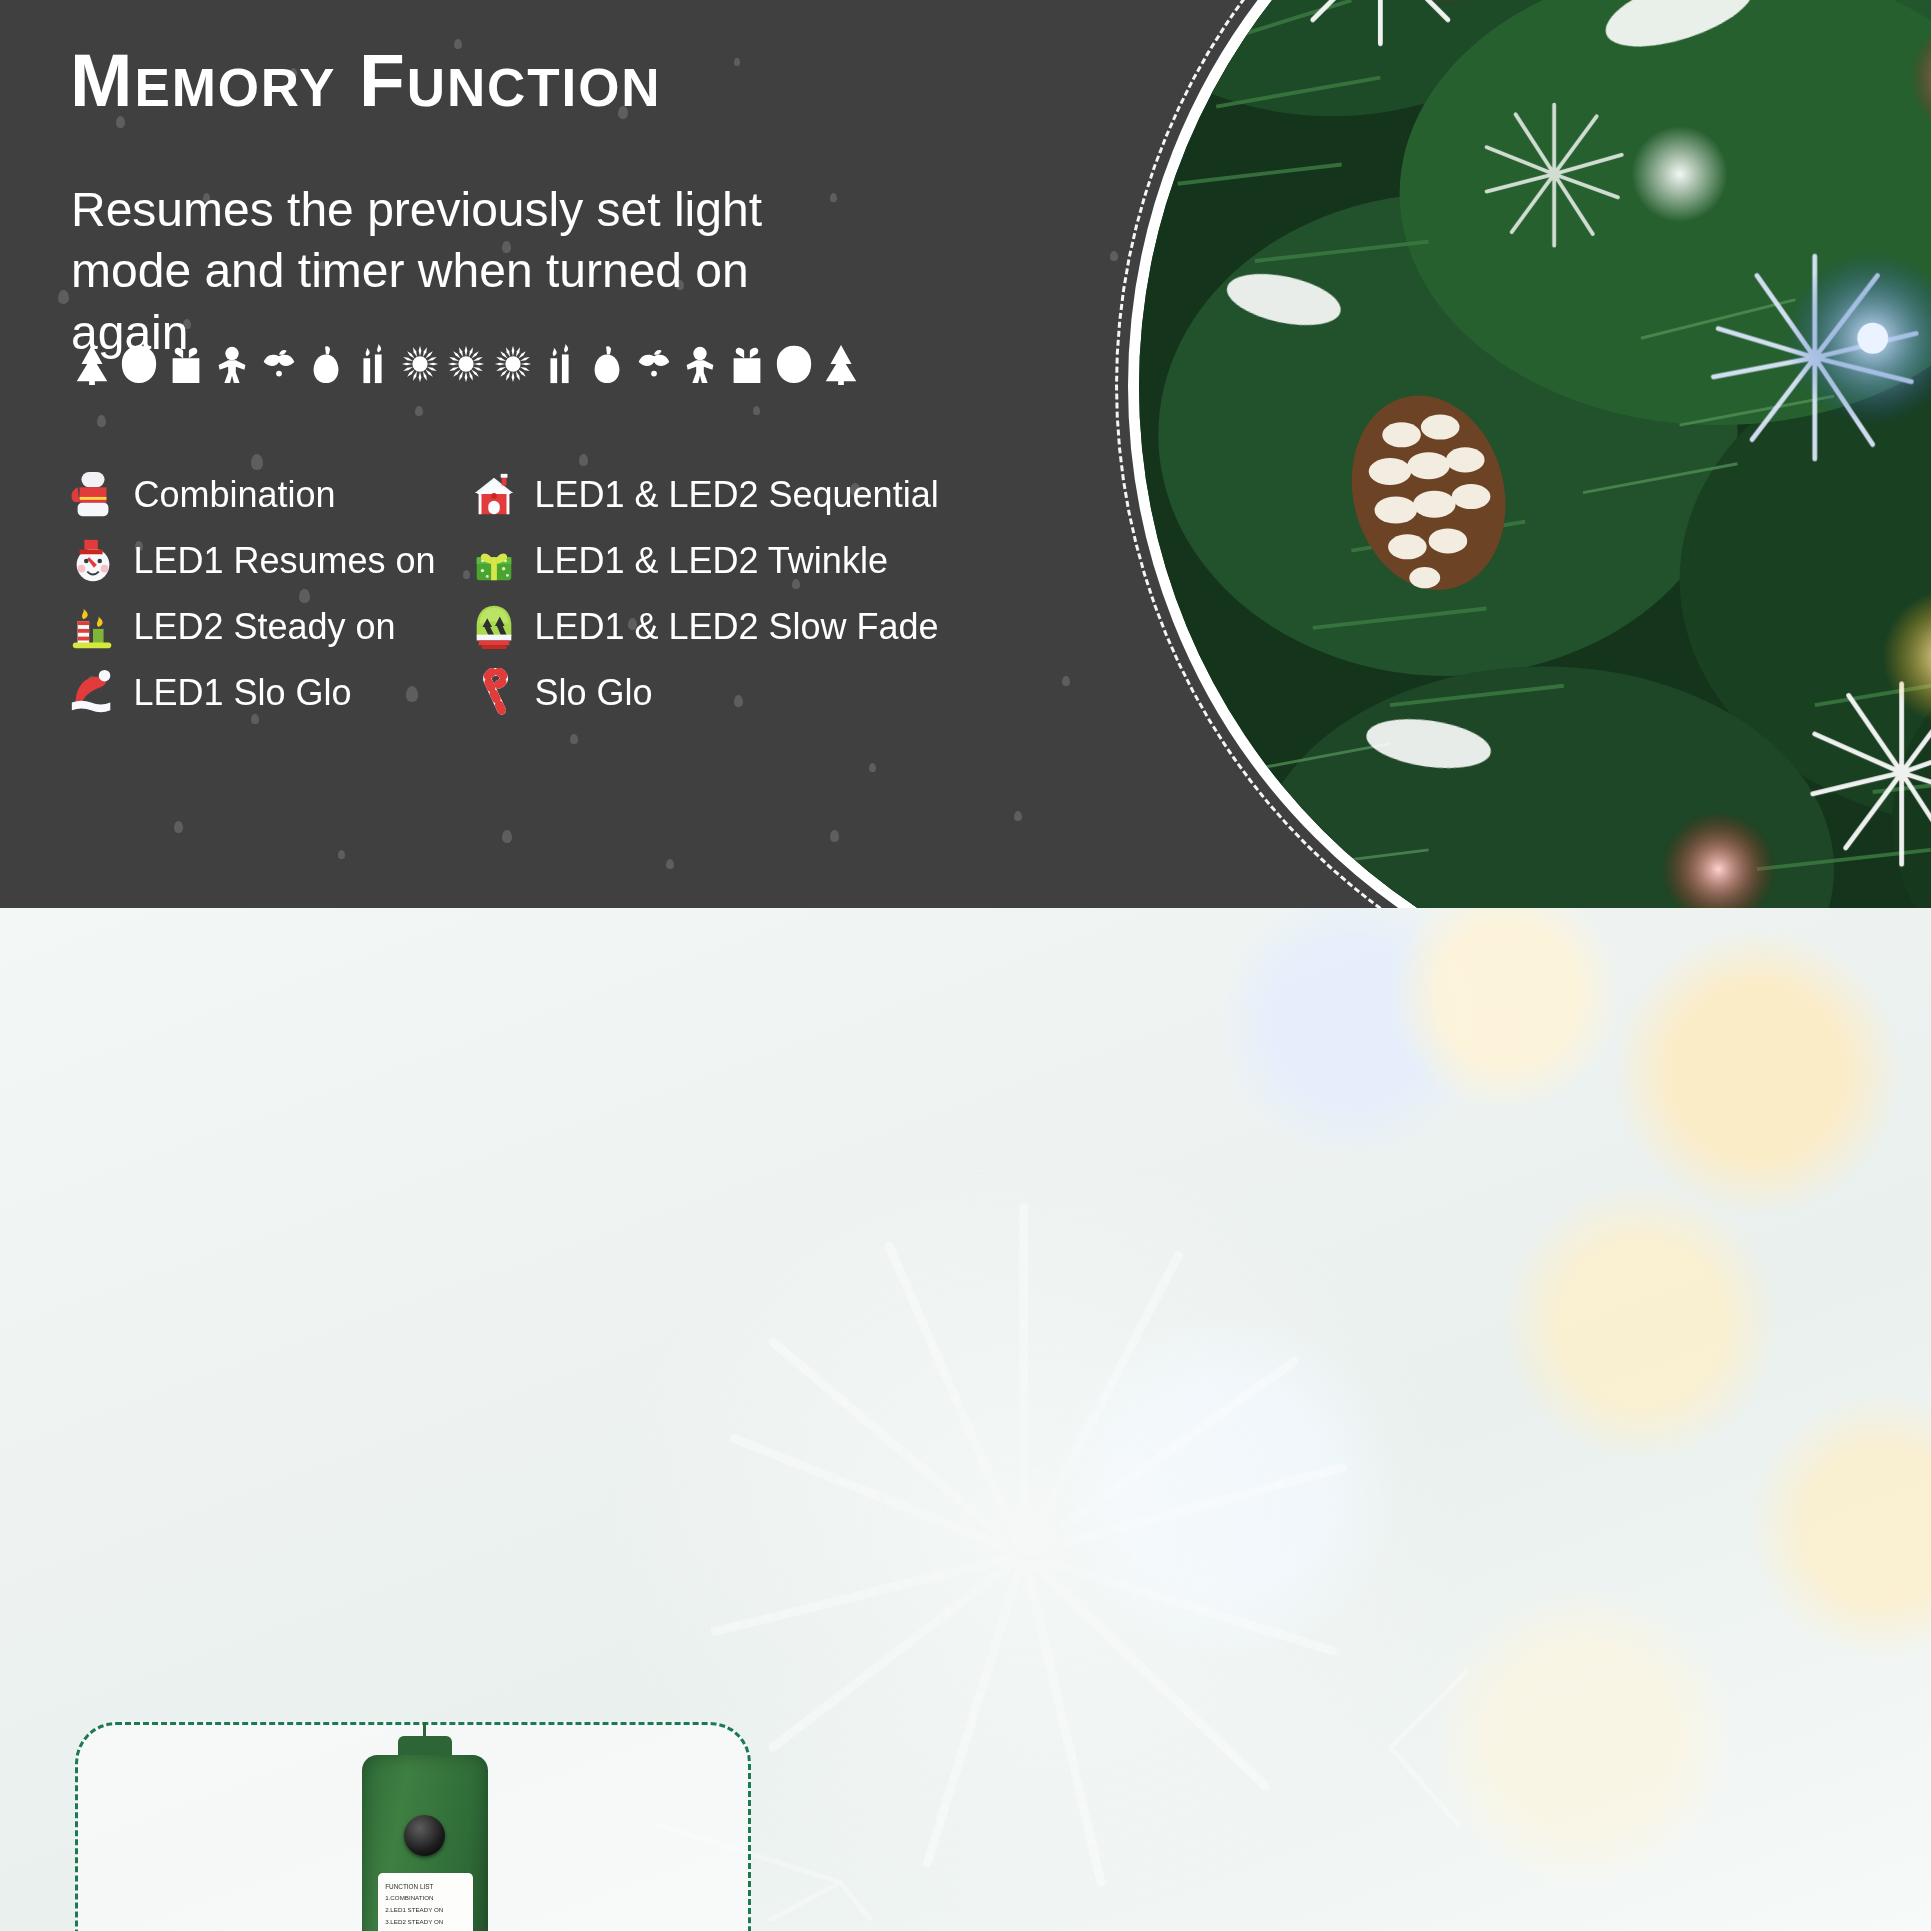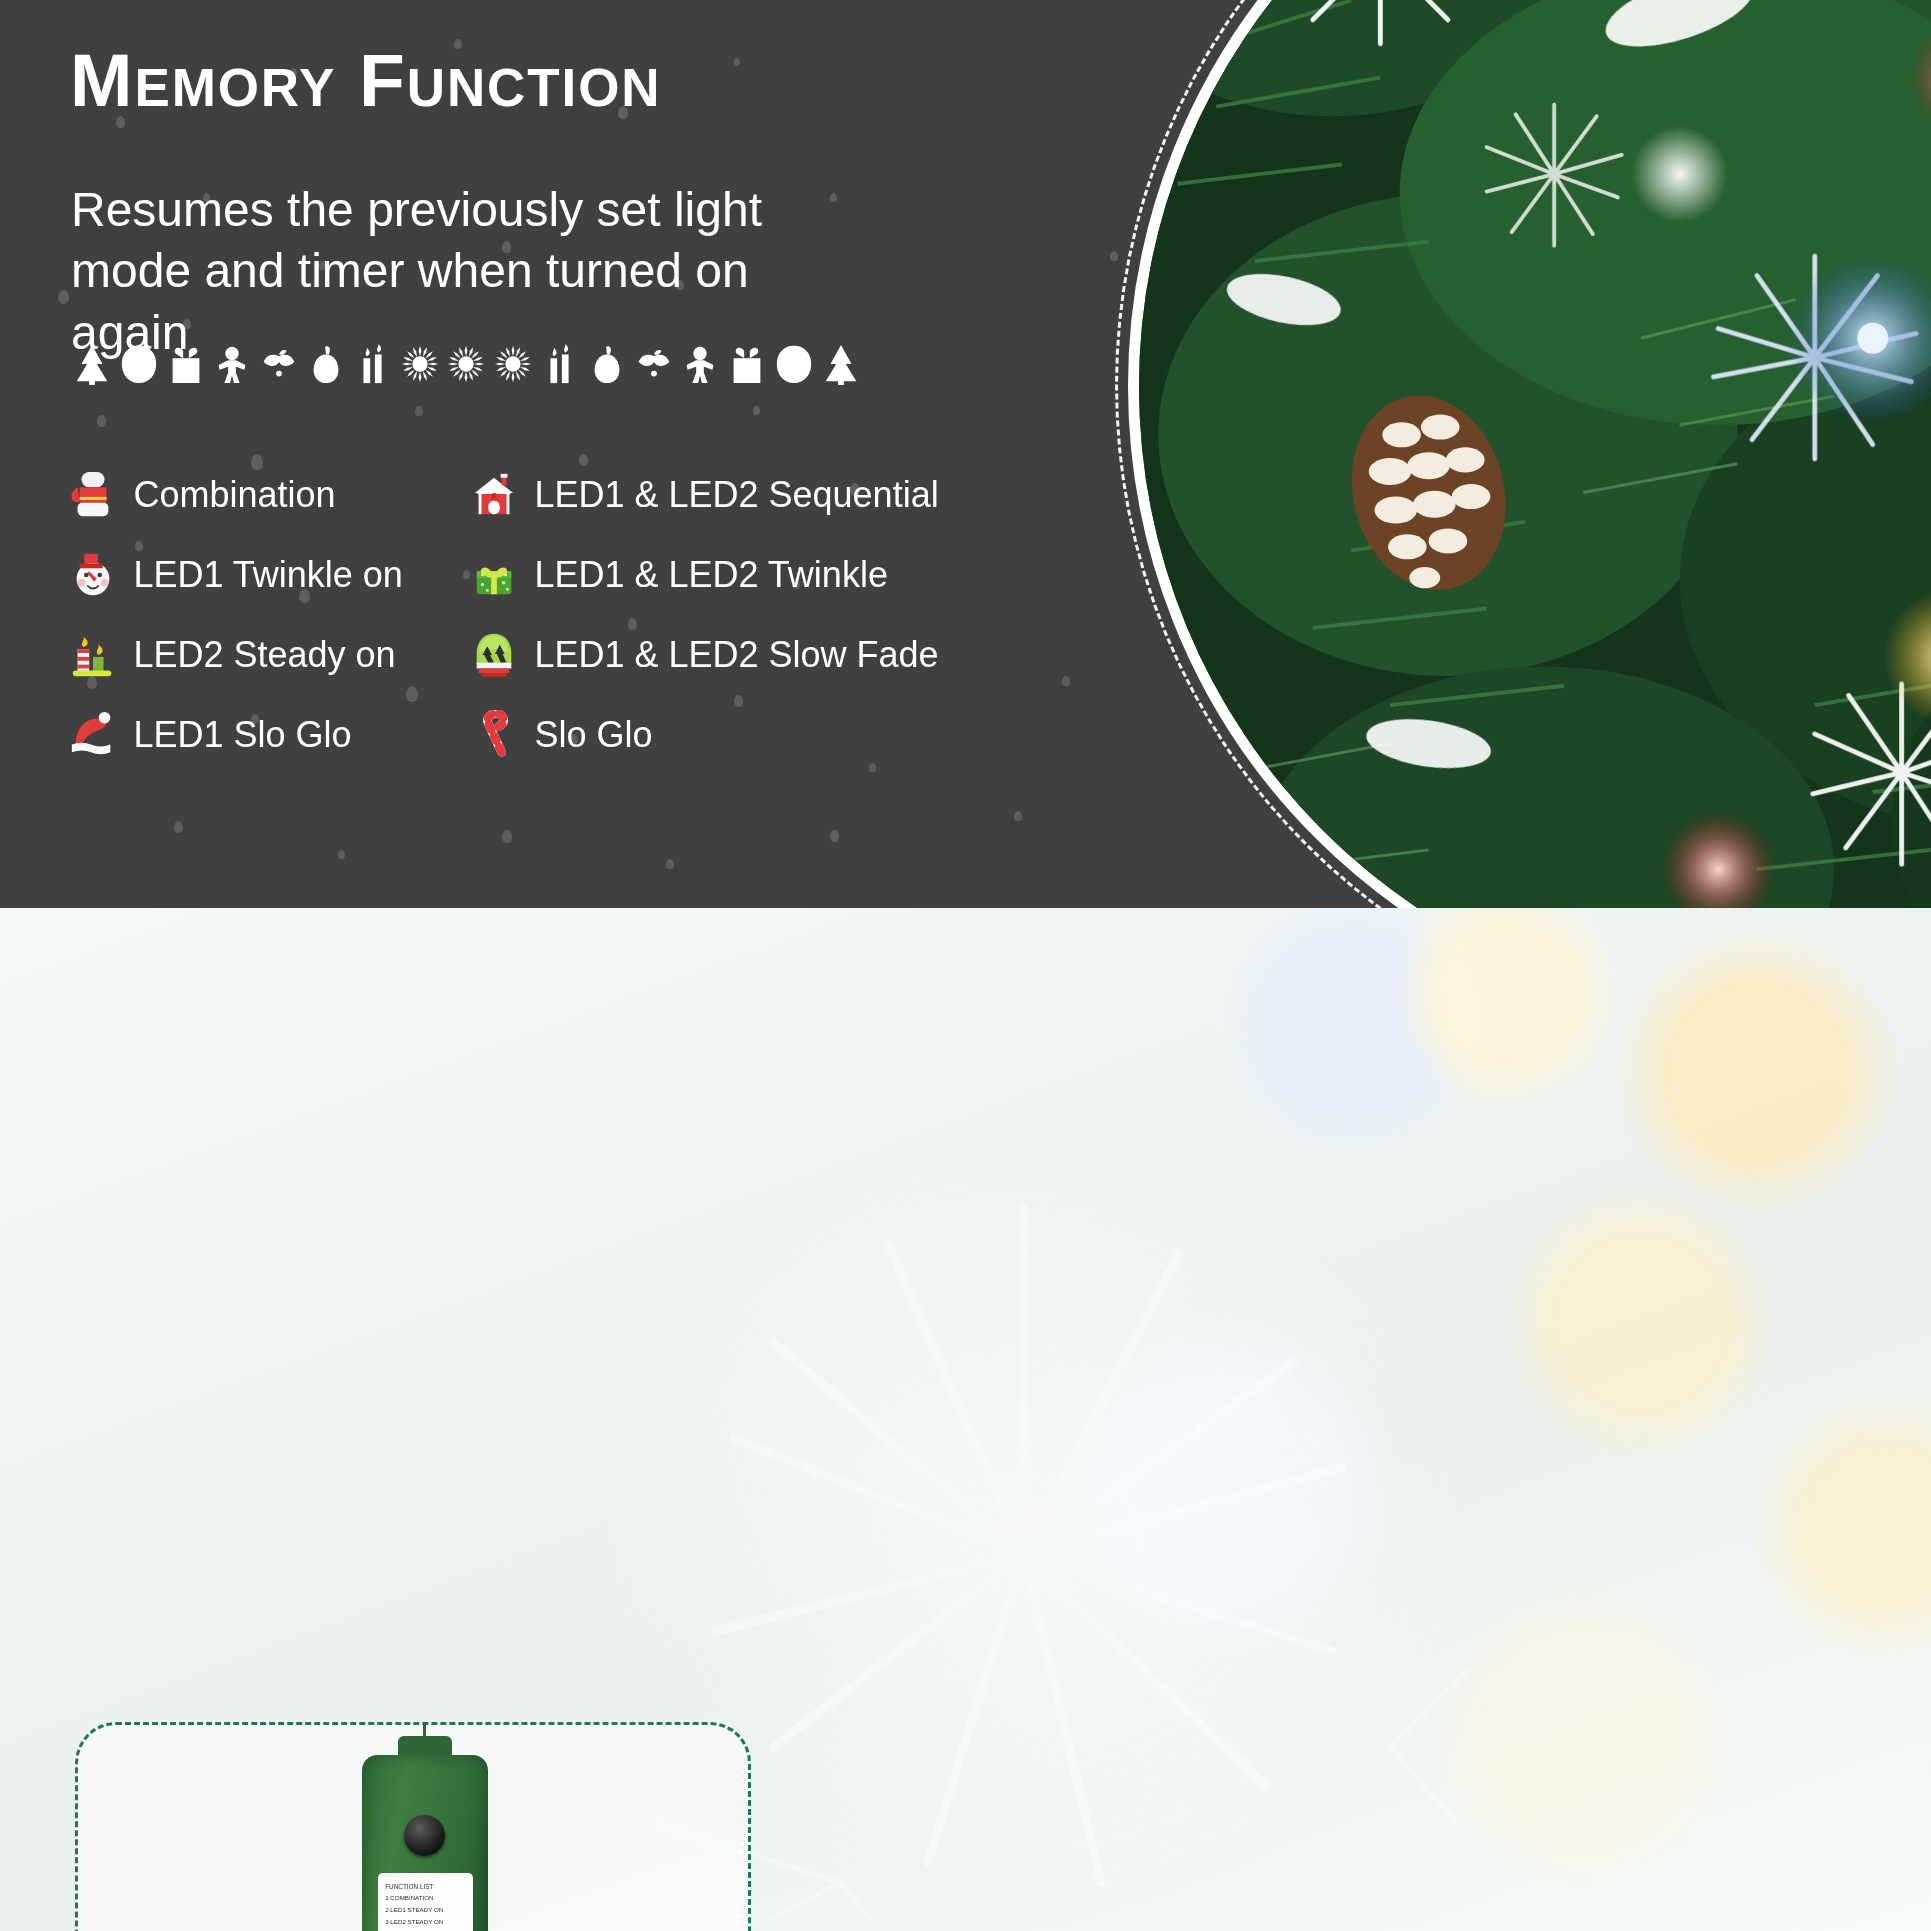--- a/index.html
+++ b/index.html
@@ -51,21 +51,21 @@
     position:absolute; left:71px; top:343px; width:801px;
     display:flex; align-items:flex-end; gap:4.8px;
     font-size:0;
   }
   .orn{ display:block; }
 
   
   #mode-list{
     position:absolute; left:68px; top:462px; width:830px;
     display:grid; grid-template-columns:401px 430px;
-    row-gap:14px;
+    row-gap:0px;
   }
   .mode-item{ display:flex; align-items:center; height:66px; }
   .mode-ic{
     width:50px; height:50px; flex:0 0 50px; margin-right:15.4px;
     position:relative;
   }
   .mode-tx{ font-size:36px; color:#fff; white-space:nowrap; }
 
   
   #bottom-panel{
@@ -478,21 +478,21 @@
             <circle cx="26" cy="30" r="17" fill="#f6f8fb"></circle>
         <path d="M12 14 h24 v5 h-24z" fill="#c9281f"></path>
             <path d="M17 4 h14 v10 h-14z" fill="#e23b3b"></path>
         <path d="M22 22 l8 8 l-3 3 l-7 -9z" fill="#e23b3b"></path>
         <circle cx="19" cy="26" r="2.4" fill="#3a3a3a"></circle>
             <circle cx="33" cy="26" r="2.4" fill="#3a3a3a"></circle>
         <circle cx="14" cy="34" r="4" fill="#f6c0c4"></circle>
             <circle cx="38" cy="34" r="4" fill="#f6c0c4"></circle>
         <path d="M20 37 q6 6 12 0" stroke="#3a3a3a" stroke-width="2" fill="none"></path>
           </svg></span>
-                 <span class="mode-tx">LED1 Twinkle on</span>
+                 <span class="mode-tx">LED1 Resumes on</span>
                </div>
       <div class="mode-item">
                  <span class="mode-ic"><svg viewBox="0 0 52 52" width="50" height="50">
             <rect x="8" y="22" width="36" height="24" rx="3" fill="#49a52e"></rect>
         <rect x="8" y="22" width="36" height="7" fill="#5cb93a"></rect>
         <rect x="23" y="22" width="6" height="24" fill="#d6e54a"></rect>
         <path d="M23 22 c-7 -8 -14 -2 -9 4 l9 3 Z" fill="#d6e54a"></path>
         <path d="M29 22 c7 -8 14 -2 9 4 l-9 3 Z" fill="#d6e54a"></path>
         <g fill="#eaf7df" opacity=".9">
               <circle cx="14" cy="36" r="1.8"></circle>

